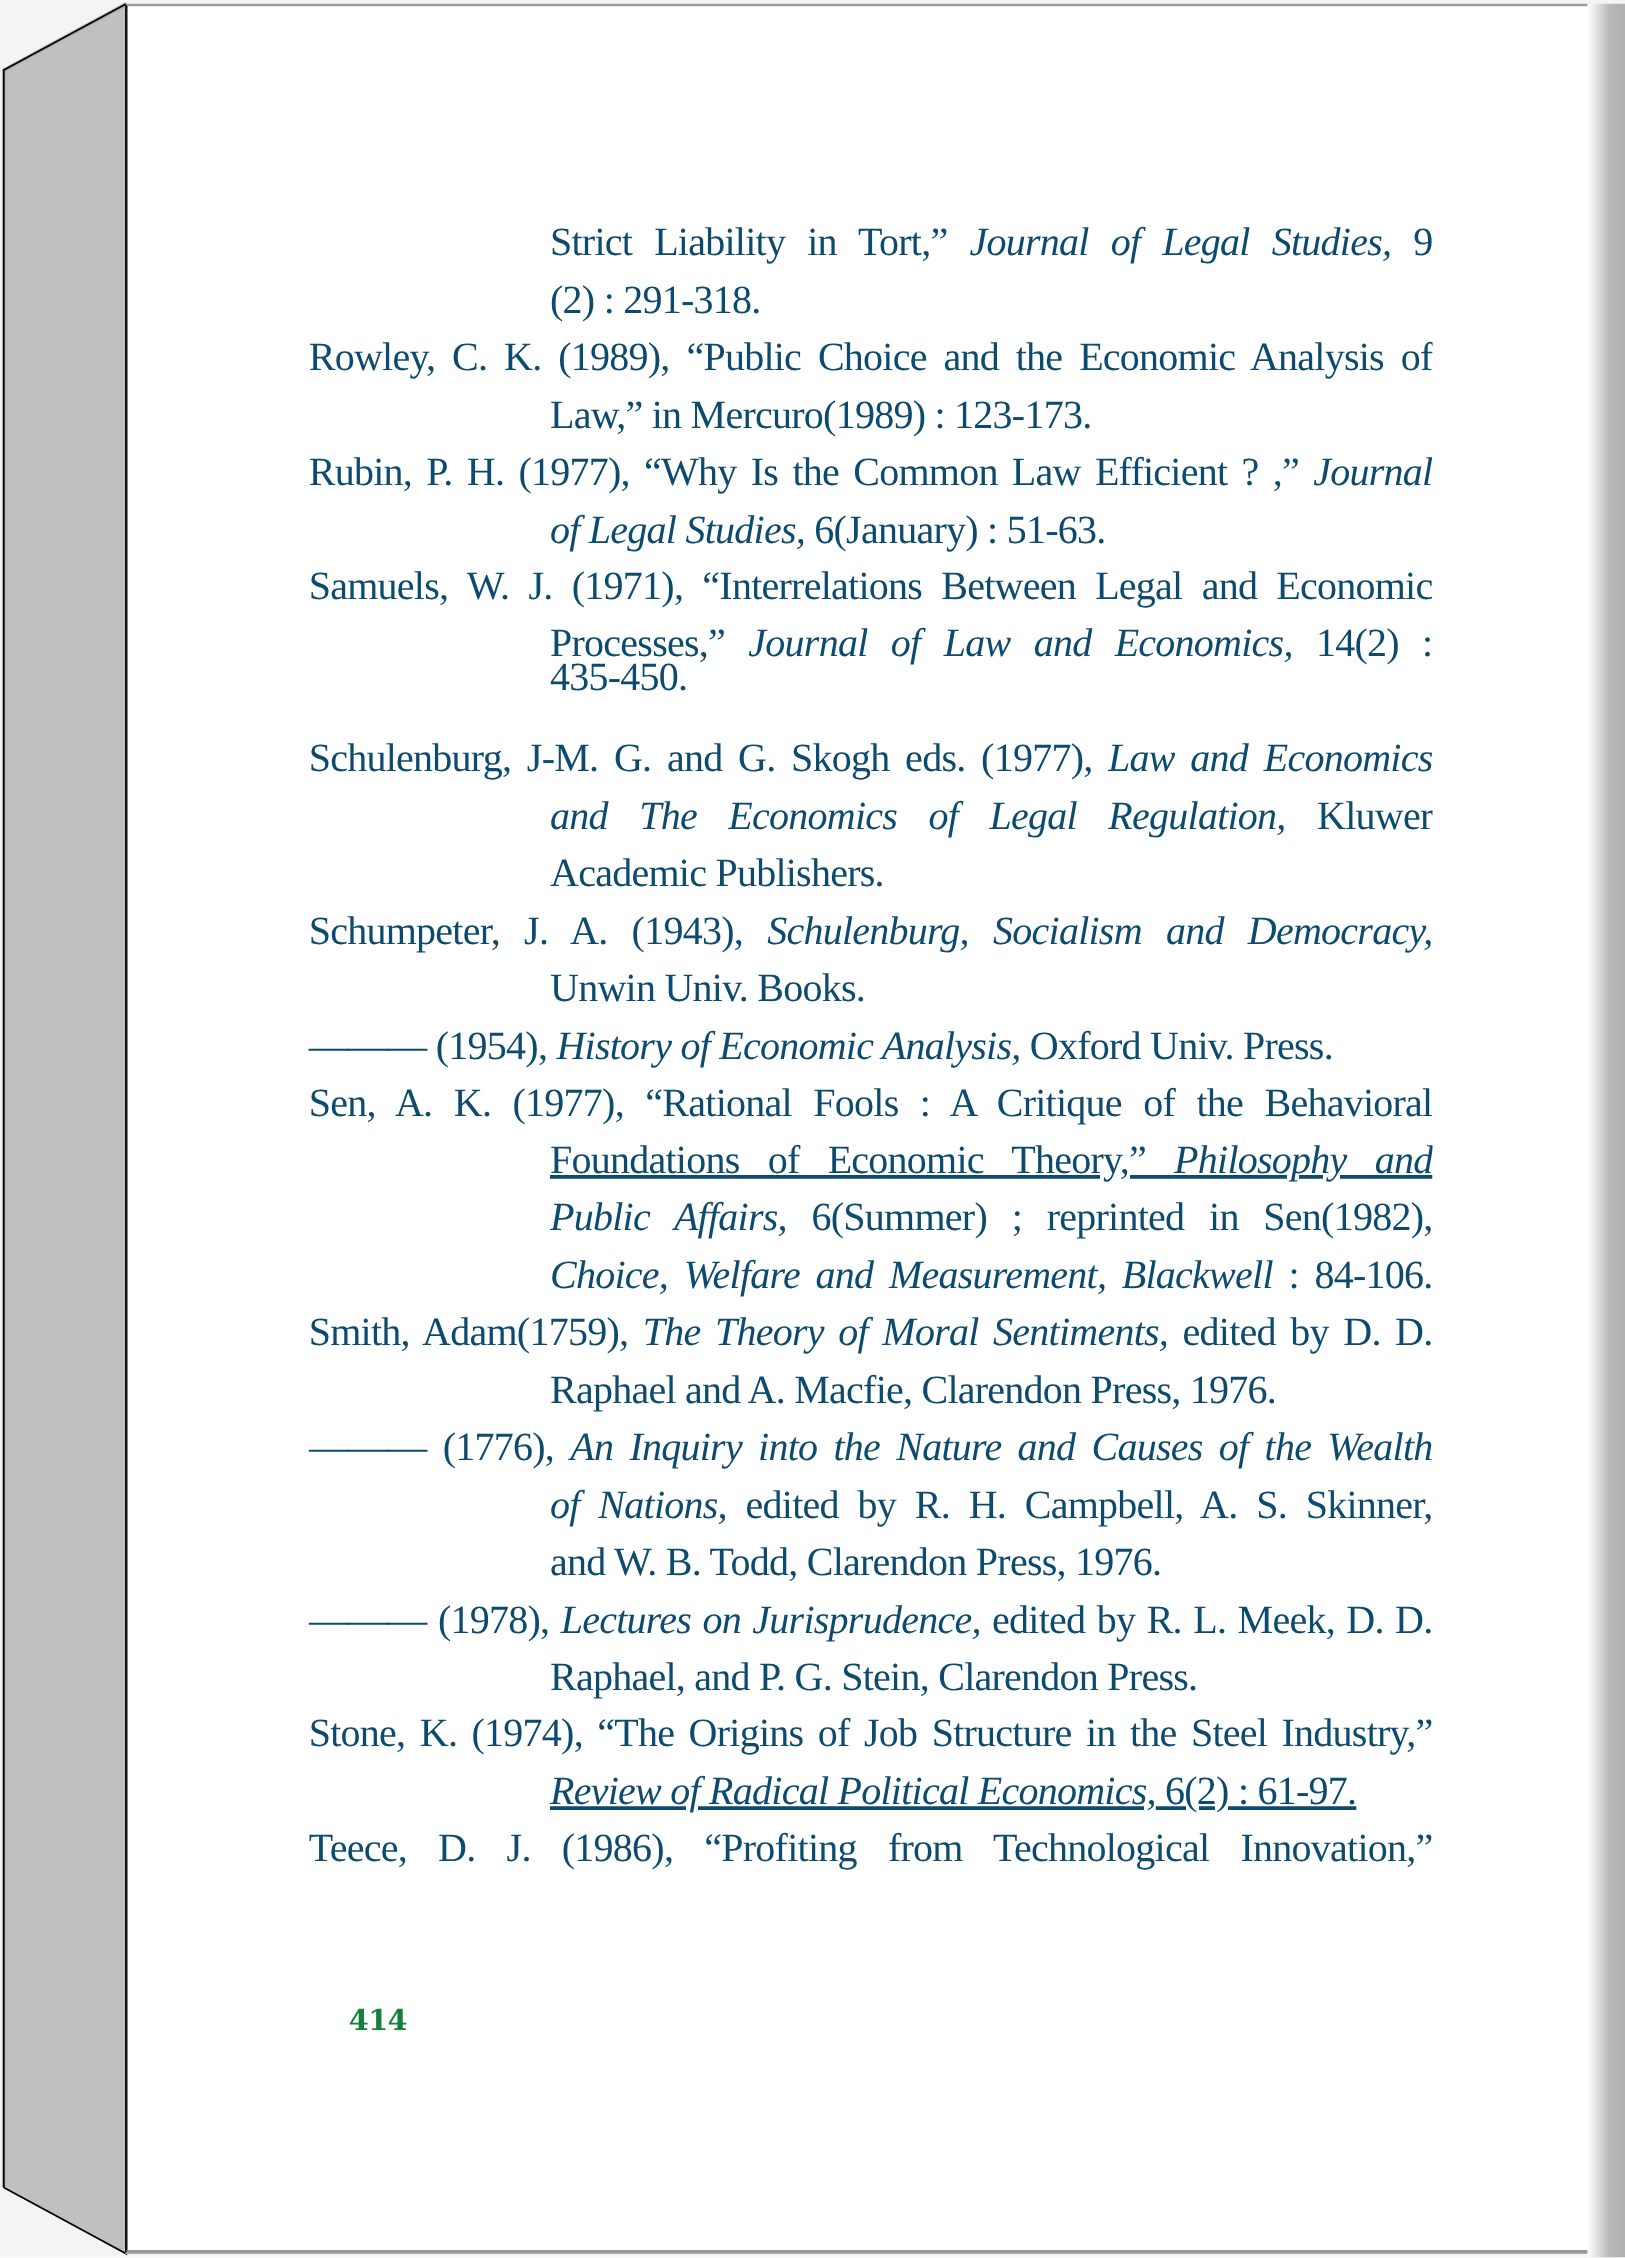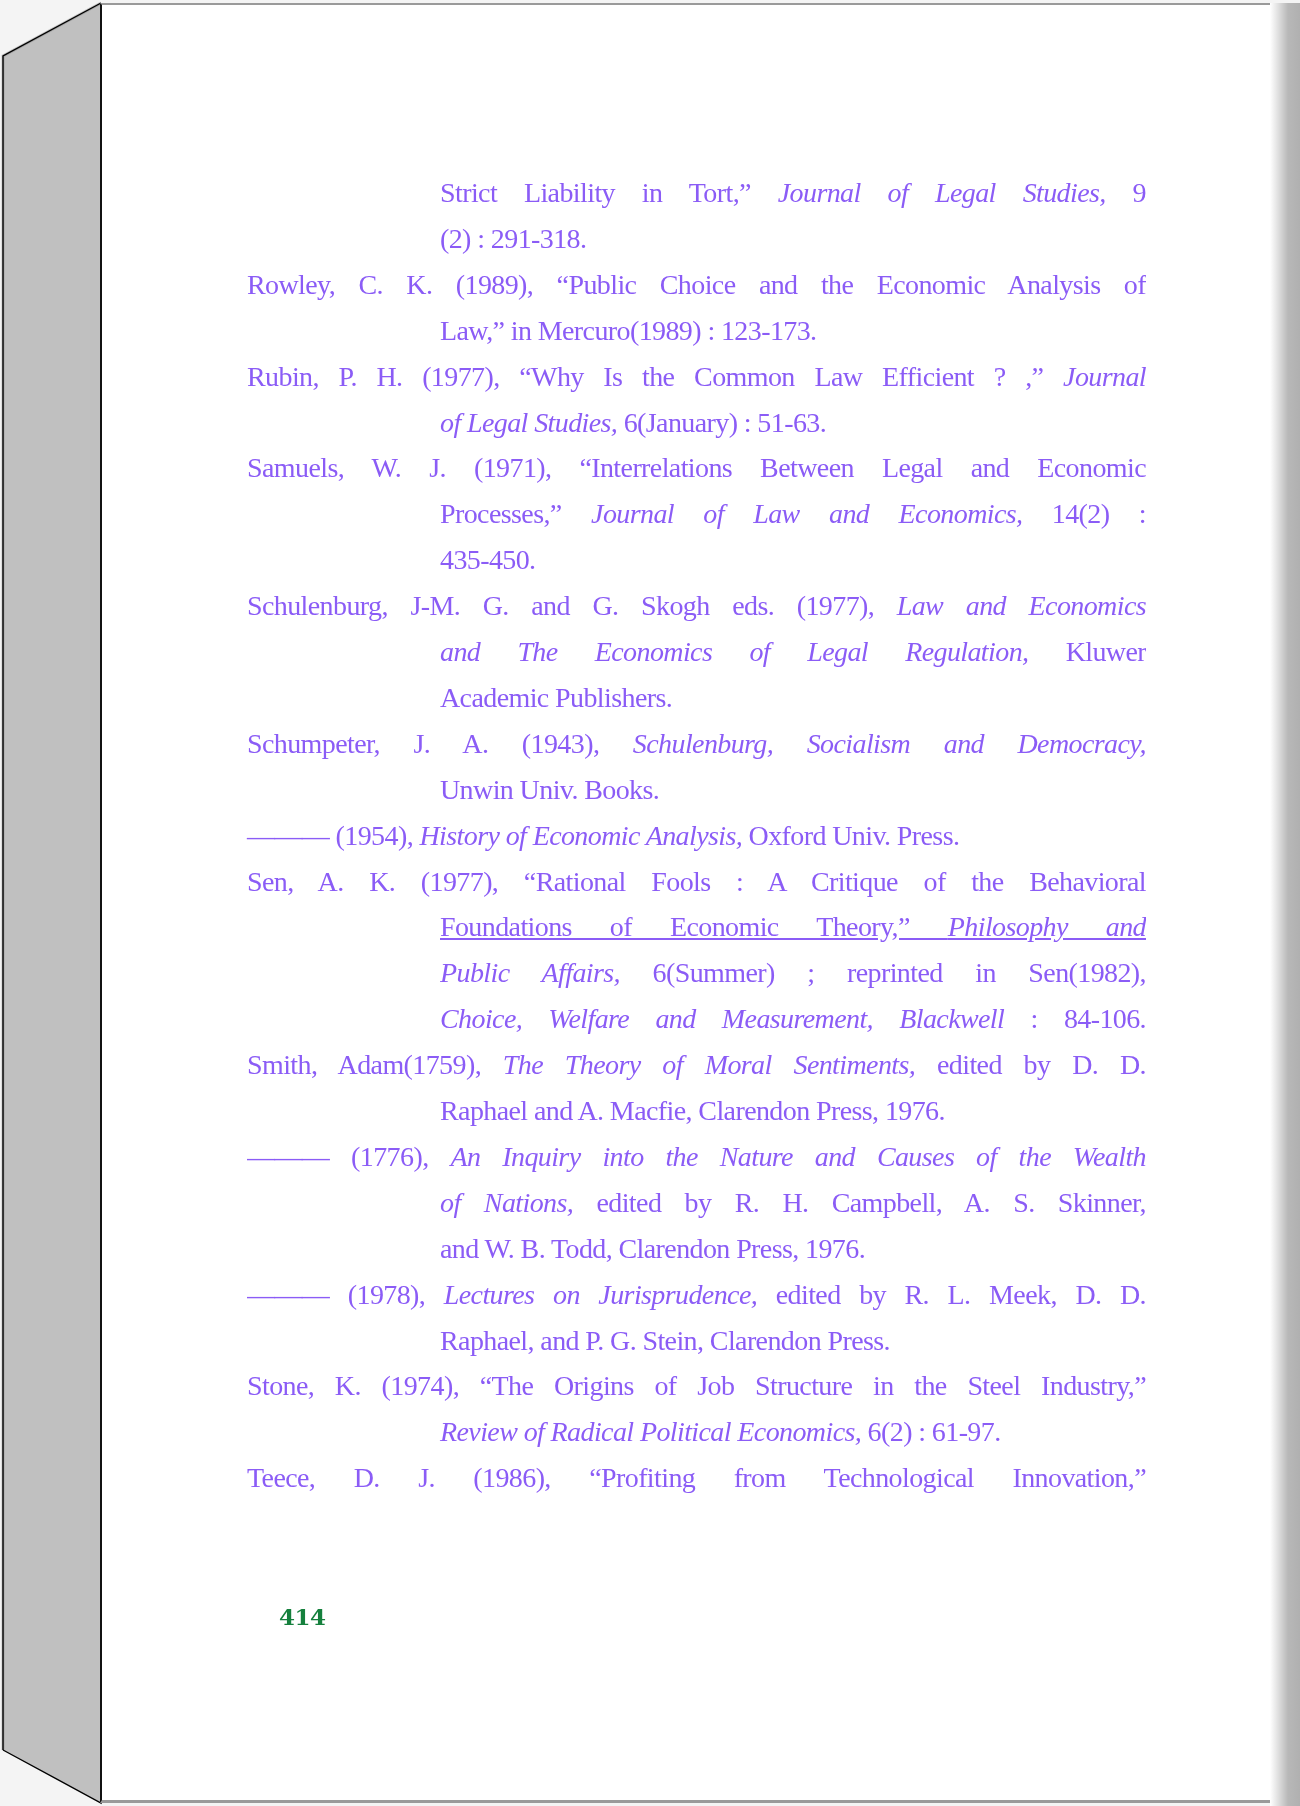--- a/index.html
+++ b/index.html
@@ -18,21 +18,21 @@
     border-left: 2px solid #111;
     border-bottom: 3px solid #9a9a9a;
     box-sizing: border-box;
   }
   .page-shadow {
     position: absolute; left: 1270px; top: 3px; width: 30px; height: 1803px;
     background: linear-gradient(to right, #ffffff 0%, #e2e2e2 25%, #b8b8b8 60%, #b0b0b0 100%);
   }
   .line {
     position: absolute; height: 46px; line-height: 46px;
-    font-size: 28px; color: #8b5cf6; white-space: nowrap;
+    font-size: 32px; color: #0c4a6e; white-space: nowrap;
     letter-spacing: -0.6px;
   }
   .line.just {
     white-space: normal; text-align: justify; text-align-last: justify;
     overflow: hidden;
   }
   .line .it { font-style: italic; }
   .page-number {
     position: absolute; left: 279px; top: 1603px;
     font-size: 23px; font-weight: bold; color: #15803d;
@@ -62,36 +62,36 @@
 
 <div id="lines">
     <div class="line just" style="left: 440px; top: 170px; width: 706px;"><span>Strict Liability in Tort,” </span><span class="it">Journal of Legal Studies,</span><span> 9</span></div>
     <div class="line" style="left: 440px; top: 216px;"><span>(2) : 291-318.</span></div>
     <div class="line just" style="left: 247px; top: 262px; width: 899px;"><span>Rowley, C. K. (1989), “Public Choice and the Economic Analysis of</span></div>
     <div class="line" style="left: 440px; top: 308px;"><span>Law,” in Mercuro(1989) : 123-173.</span></div>
     <div class="line just" style="left: 247px; top: 354px; width: 899px;"><span>Rubin, P. H. (1977), “Why Is the Common Law Efficient ? ,” </span><span class="it">Journal</span></div>
     <div class="line" style="left: 440px; top: 400px;"><span class="it">of Legal Studies,</span><span> 6(January) : 51-63.</span></div>
     <div class="line just" style="left: 247px; top: 445px; width: 899px;"><span>Samuels, W. J. (1971), “Interrelations Between Legal and Economic</span></div>
     <div class="line just" style="left: 440px; top: 491px; width: 706px;"><span>Processes,” </span><span class="it">Journal of Law and Economics,</span><span> 14(2) :</span></div>
-    <div class="line" style="left: 440px; top: 537px;"><span>435-450.</span></div>
+    <div class="line" style="left: 440px; top: 518px;"><span>435-450.</span></div>
     <div class="line just" style="left: 247px; top: 583px; width: 899px;"><span>Schulenburg, J-M. G. and G. Skogh eds. (1977), </span><span class="it">Law and Economics</span></div>
     <div class="line just" style="left: 440px; top: 629px; width: 706px;"><span class="it">and The Economics of Legal Regulation,</span><span> Kluwer</span></div>
     <div class="line" style="left: 440px; top: 675px;"><span>Academic Publishers.</span></div>
     <div class="line just" style="left: 247px; top: 721px; width: 899px;"><span>Schumpeter, J. A. (1943), </span><span class="it">Schulenburg, Socialism and Democracy,</span></div>
     <div class="line" style="left: 440px; top: 767px;"><span>Unwin Univ. Books.</span></div>
     <div class="line" style="left: 247px; top: 813px;"><span>——— (1954), </span><span class="it">History of Economic Analysis,</span><span> Oxford Univ. Press.</span></div>
     <div class="line just" style="left: 247px; top: 859px; width: 899px;"><span>Sen, A. K. (1977), “Rational Fools : A Critique of the Behavioral</span></div>
     <div class="line just" style="left: 440px; top: 904px; width: 706px; text-decoration: underline;"><span>Foundations of Economic Theory,” </span><span class="it">Philosophy and</span></div>
     <div class="line just" style="left: 440px; top: 950px; width: 706px;"><span class="it">Public Affairs,</span><span> 6(Summer) ; reprinted in Sen(1982),</span></div>
     <div class="line just" style="left: 440px; top: 996px; width: 706px;"><span class="it">Choice, Welfare and Measurement, Blackwell</span><span> : 84-106.</span></div>
     <div class="line just" style="left: 247px; top: 1042px; width: 899px;"><span>Smith, Adam(1759), </span><span class="it">The Theory of Moral Sentiments,</span><span> edited by D. D.</span></div>
     <div class="line" style="left: 440px; top: 1088px;"><span>Raphael and A. Macfie, Clarendon Press, 1976.</span></div>
     <div class="line just" style="left: 247px; top: 1134px; width: 899px;"><span>——— (1776), </span><span class="it">An Inquiry into the Nature and Causes of the Wealth</span></div>
     <div class="line just" style="left: 440px; top: 1180px; width: 706px;"><span class="it">of Nations,</span><span> edited by R. H. Campbell, A. S. Skinner,</span></div>
     <div class="line" style="left: 440px; top: 1226px; text-align: right;"><span>and W. B. Todd, Clarendon Press, 1976.</span></div>
     <div class="line just" style="left: 247px; top: 1272px; width: 899px;"><span>——— (1978), </span><span class="it">Lectures on Jurisprudence,</span><span> edited by R. L. Meek, D. D.</span></div>
     <div class="line" style="left: 440px; top: 1318px;"><span>Raphael, and P. G. Stein, Clarendon Press.</span></div>
     <div class="line just" style="left: 247px; top: 1363px; width: 899px;"><span>Stone, K. (1974), “The Origins of Job Structure in the Steel Industry,”</span></div>
-    <div class="line" style="left: 440px; top: 1409px;"><span class="it">Review of Radical Political Economics,</span><span> 6(2) : 61-97.</span></div>
+    <div class="line" style="left: 440px; top: 1409px; text-decoration: underline;"><span class="it">Review of Radical Political Economics,</span><span> 6(2) : 61-97.</span></div>
     <div class="line just" style="left: 247px; top: 1455px; width: 899px;"><span>Teece, D. J. (1986), “Profiting from Technological Innovation,”</span></div>
   </div>
 
 <div class="page-number">414</div>
 
 </body></html>

